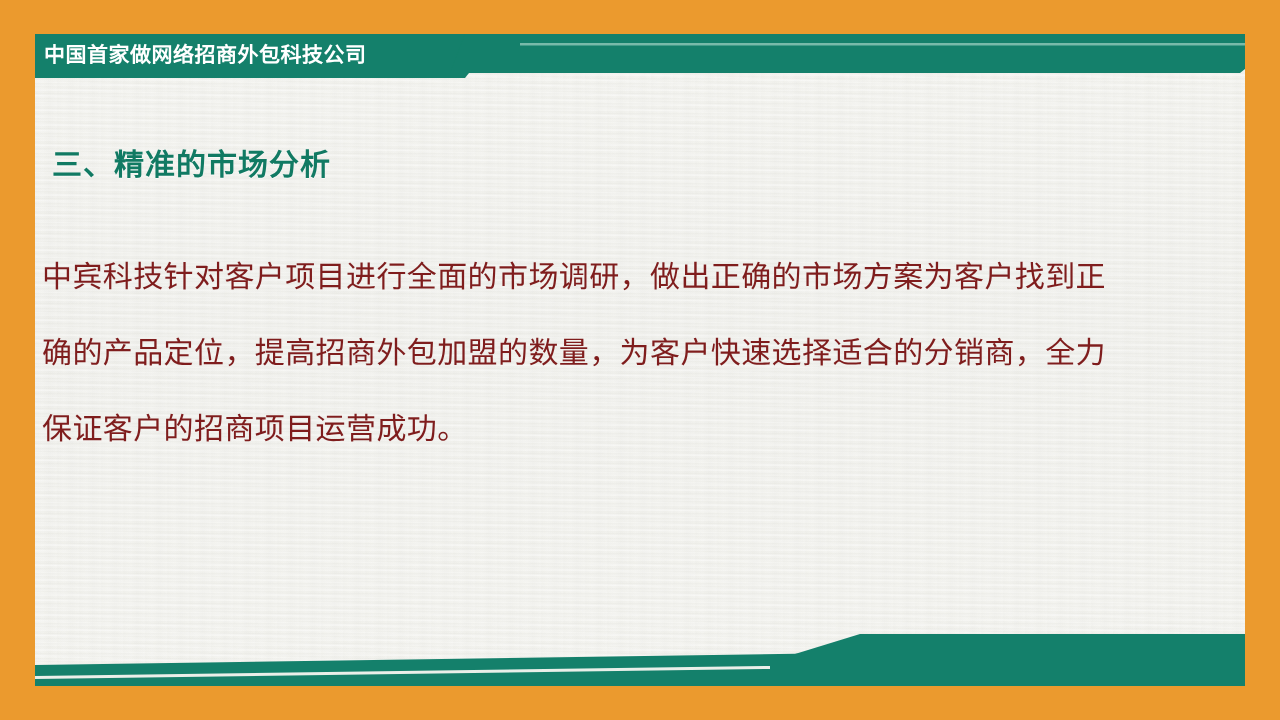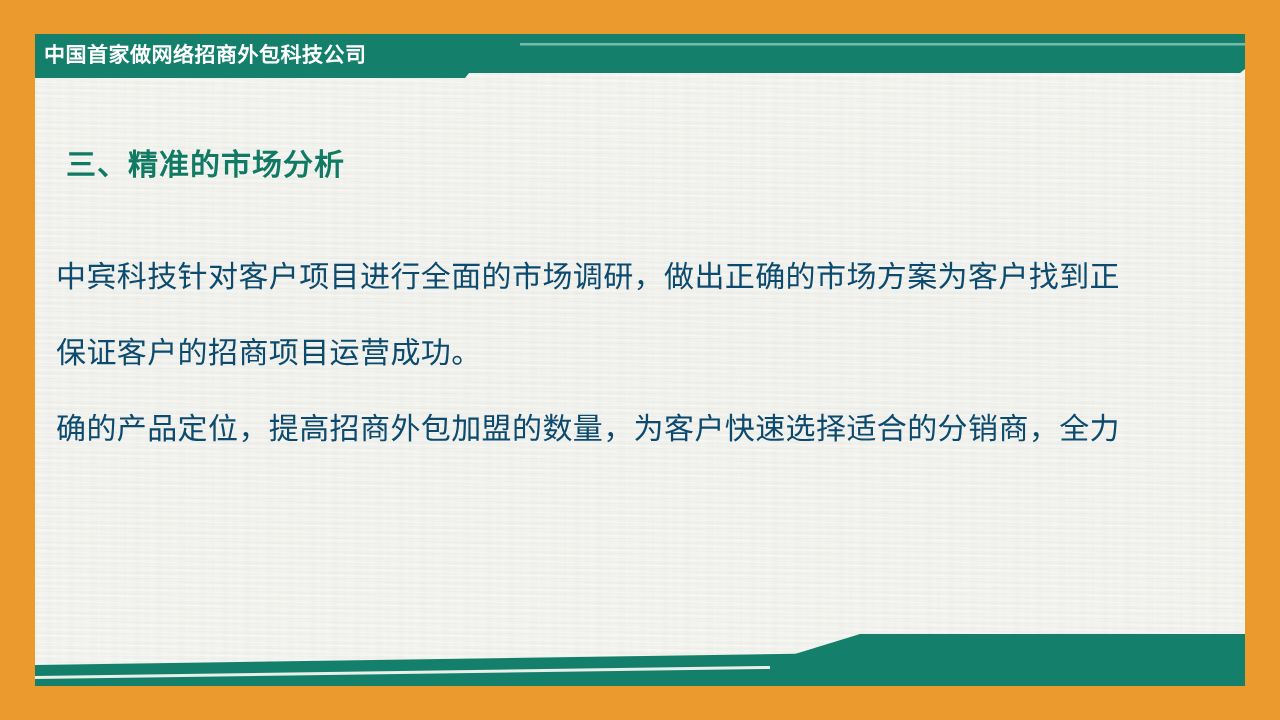--- a/index.html
+++ b/index.html
@@ -83,21 +83,21 @@
     font-family: "DejaVu Sans", "Liberation Sans", sans-serif;
     font-weight: 700;
     font-size: 21px;
     letter-spacing: 0.5px;
     white-space: nowrap;
   }
 
   
   .content {
     position: absolute;
-    left: 40px;
+    left: 26px;
     top: 34px;
     width: 1210px;
     height: 652px;
     padding-left: 23px;
   }
 
   .section-title {
     position: absolute;
     left: 26px;
     top: 106px;
@@ -108,21 +108,21 @@
     letter-spacing: 1px;
     white-space: nowrap;
     text-shadow: 0 1px 0 rgba(255,255,255,0.55);
   }
 
   .body-text {
     position: absolute;
     left: 16px;
     top: 205px;
     width: 1180px;
-    color: #0c4a6e;
+    color: #7f1d1d;
     font-family: "DejaVu Serif", "Liberation Serif", serif;
     font-size: 30px;
     line-height: 76px;
     letter-spacing: 0.4px;
     text-align: justify;
     text-justify: inter-character;
   }
   .body-text .line {
     display: block;
     white-space: nowrap;
@@ -160,22 +160,22 @@
       <rect x="0" y="0" width="1280" height="34" fill="#eb9a2e"></rect>
     </svg>
     <div class="header-title">中国首家做网络招商外包科技公司</div>
   </div>
 
   <div class="content">
     <div class="section-title">三、精准的市场分析</div>
 
     <div class="body-text">
       <span class="line">中宾科技针对客户项目进行全面的市场调研，做出正确的市场方案为客户找到正</span>
+      <span class="line">确的产品定位，提高招商外包加盟的数量，为客户快速选择适合的分销商，全力</span>
       <span class="line">保证客户的招商项目运营成功。</span>
-      <span class="line">确的产品定位，提高招商外包加盟的数量，为客户快速选择适合的分销商，全力</span>
     </div>
   </div>
 
   <div class="footer">
     <svg width="1280" height="110" viewBox="0 0 1280 110" xmlns="http://www.w3.org/2000/svg">
 
       <polygon points="35,55 1245,37 1245,76 35,76" fill="#14806b"></polygon>
 
       <polygon points="795,44 860,24 1245,24 1245,76 795,76" fill="#14806b"></polygon>
 

